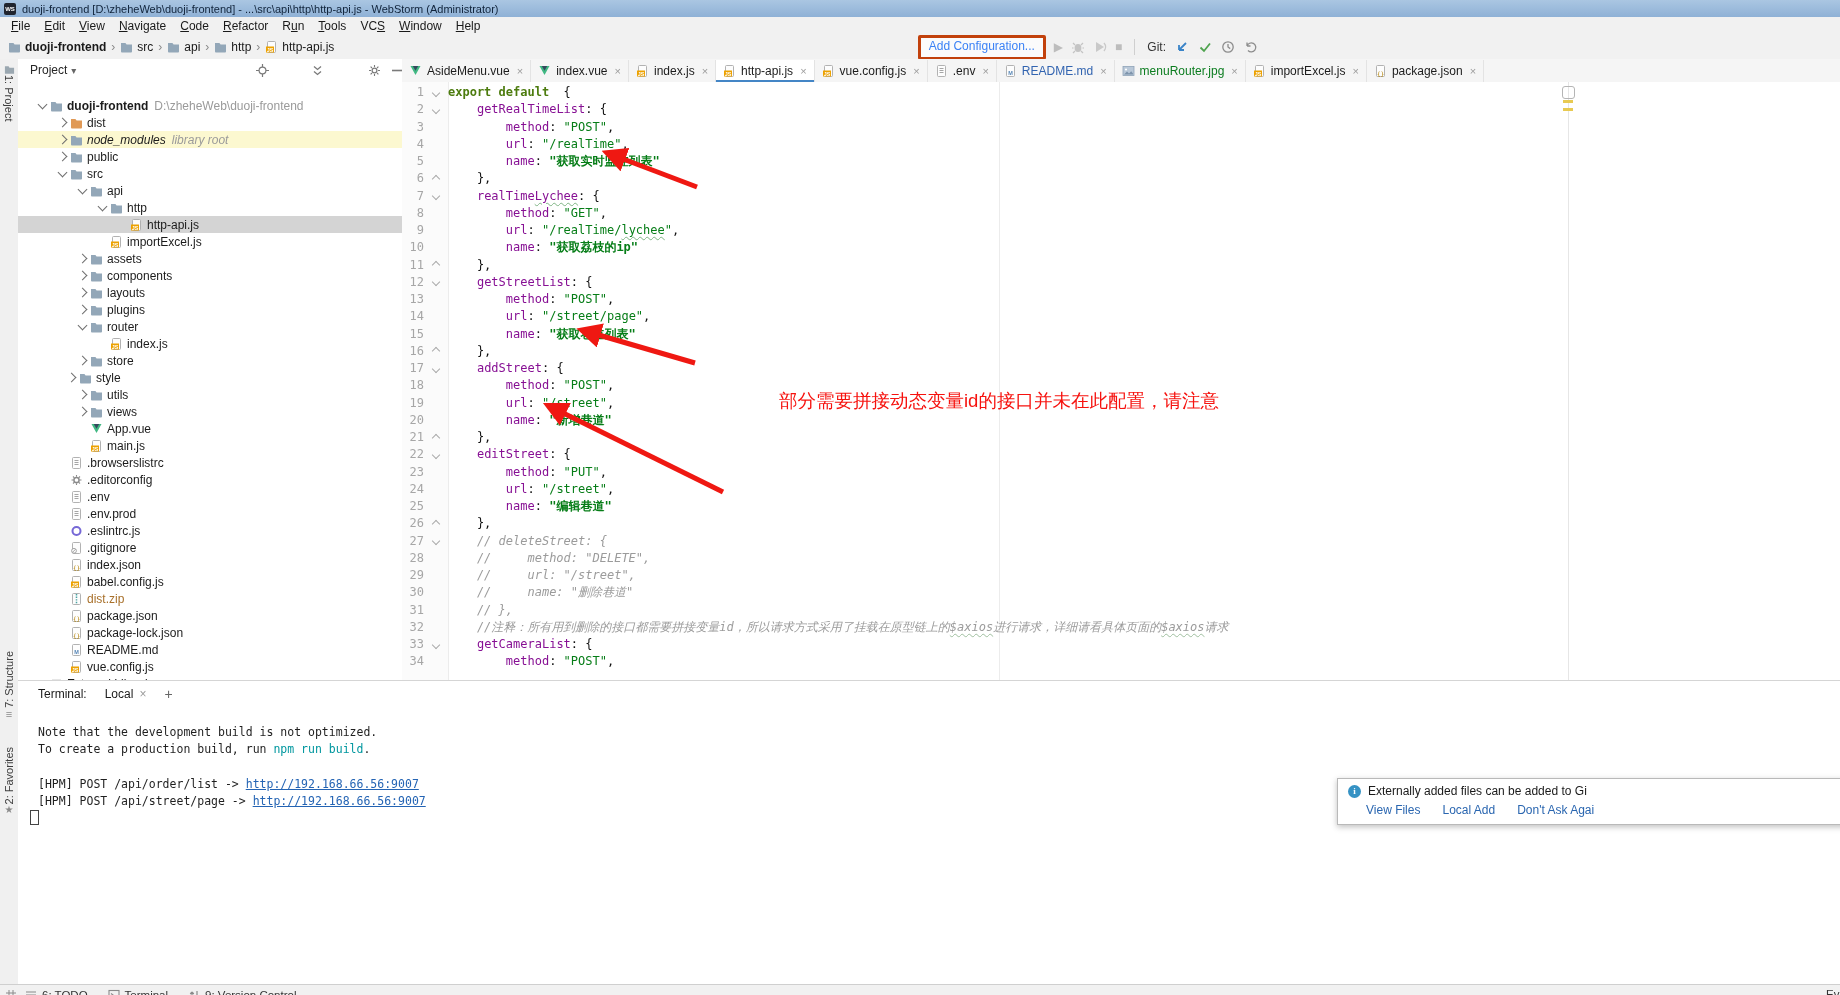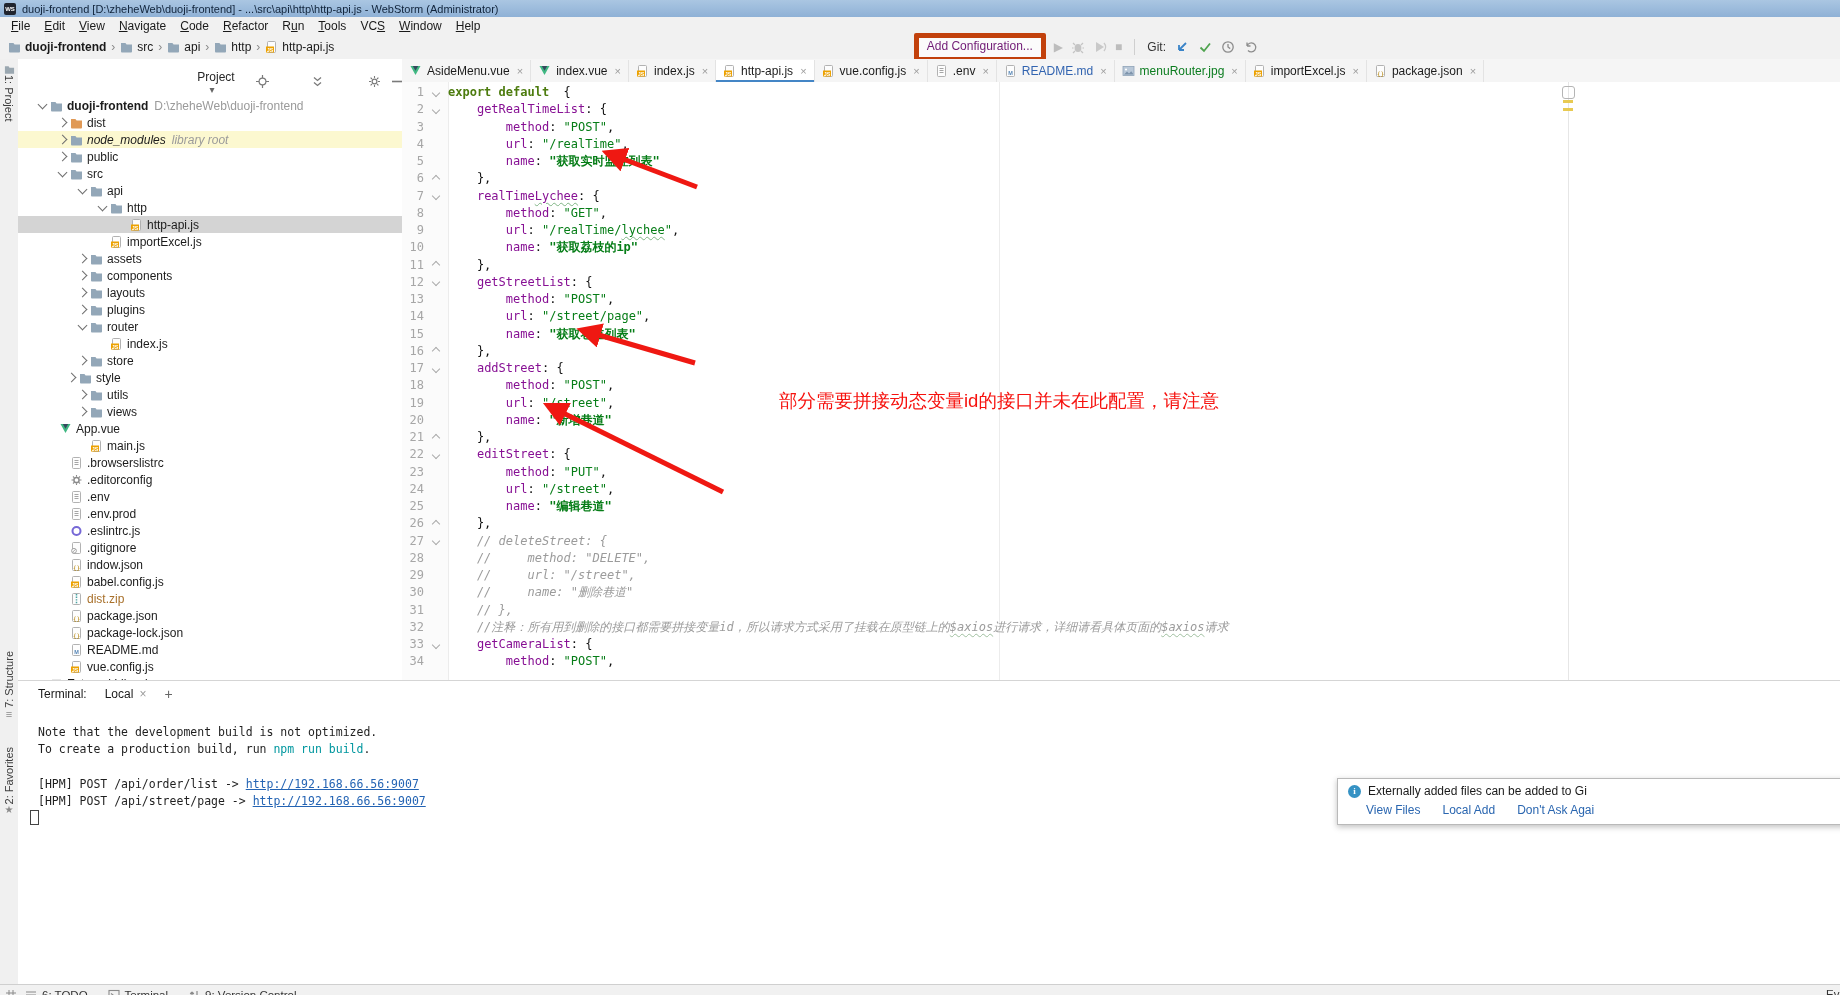--- a/index.html
+++ b/index.html
@@ -14,35 +14,35 @@
   
   #menubar{left:0;top:17px;width:1840px;height:18px;background:#f1f1f1;display:flex;align-items:center;padding-left:4px;}
   .menu-item{padding:0 7px;height:18px;line-height:18px;cursor:default;}
   
   #toolbar{left:0;top:35px;width:1840px;height:24px;background:#f1f1f1;border-bottom:1px solid #d5d5d5;}
   #crumbs{position:absolute;left:8px;top:0;height:24px;display:flex;align-items:center;gap:4px;}
   .crumb{display:flex;align-items:center;gap:4px;}
   .crumb-sep{color:#8a8a8a;padding:0 1px;}
   .crumb.bold .crumb-label{font-weight:bold;}
   #run-tools{position:absolute;right:582px;top:2px;height:20px;display:flex;align-items:center;gap:8px;}
-  #add-config{border:5px solid #c2410c;background:#fbfbfb;border-radius:2px;height:19px;line-height:17px;
-    padding:0 8px;color:#701a75;}
+  #add-config{border:3px solid #c2410c;background:#fbfbfb;border-radius:2px;height:19px;line-height:17px;
+    padding:0 8px;color:#3b82f6;}
   .tb-ico{color:#bdbdbd;font-size:12px;}
   .tb-div{width:1px;height:16px;background:#cfcfcf;margin:0 4px;}
   #git-cluster{display:flex;align-items:center;gap:9px;color:#333;}
   .gi{width:14px;height:14px;display:inline-block;}
   
   #left-stripe{left:0;top:59px;width:18px;height:936px;background:#f0f0f0;border-right:1px solid #d8d8d8;}
   .stripe-item{position:absolute;left:0;width:18px;display:flex;flex-direction:column;align-items:center;
     color:#3c3c3c;font-size:11px;}
   .stripe-text-down{writing-mode:vertical-rl;}
   .stripe-text-up{writing-mode:vertical-rl;transform:rotate(180deg);}
   
   #project-panel{left:18px;top:59px;width:384px;height:622px;background:#fff;border-right:1px solid #d0d0d0;}
-  #project-header{position:absolute;left:0;top:11px;width:100%;height:22px;display:flex;align-items:center;flex-direction:column;}
+  #project-header{position:absolute;left:0;top:0;width:100%;height:22px;display:flex;align-items:center;}
   #project-title{margin-left:12px;font-weight:normal;color:#262626;}
   #project-caret{color:#666;margin-left:4px;font-size:10px;}
   .ph-ico{position:absolute;top:5px;width:13px;height:13px;color:#7a7a7a;}
   #tree{position:absolute;left:0;top:38px;width:384px;}
   .trow{height:17px;display:flex;align-items:center;white-space:nowrap;}
   .trow.selected{background:#d4d4d4;}
   .trow.hl{background:#fcf8d0;}
   .tchev{width:6px;height:6px;border-right:1.4px solid #6e6e6e;border-bottom:1.4px solid #6e6e6e;
     display:inline-block;flex:none;}
   .tchev.down{transform:rotate(45deg);margin-top:-3px;}
@@ -472,21 +472,21 @@
           <span class="chevbox">
             <span class="tchev right"></span>
           </span>
           <span class="ticon">
             <svg width="13" height="12" viewBox="0 0 13 12">
               <path d="M1 2h4.4l1.2 1.4H12v7.1a.9.9 0 0 1-.9.9H1.9a.9.9 0 0 1-.9-.9z" fill="#93a7b8"></path>
             </svg>
           </span>
           <span class="tlabel">views</span>
         </div>
-        <div class="trow" style="padding-left: 26px;">
+        <div class="trow" style="padding-left: 57px;">
           <span class="chevbox"></span>
           <span class="ticon">
             <svg width="13" height="12" viewBox="0 0 13 12">
               <polygon points="1.5,1 6.5,10 11.5,1" fill="#41b883"></polygon>
               <polygon points="3.8,1 6.5,5.7 9.2,1" fill="#34495e"></polygon>
             </svg>
           </span>
           <span class="tlabel">App.vue</span>
         </div>
         <div class="trow" style="padding-left: 57px;">
@@ -561,21 +561,21 @@
           <span class="tlabel">.gitignore</span>
         </div>
         <div class="trow" style="padding-left: 37px;">
           <span class="chevbox"></span>
           <span class="ticon">
             <svg width="13" height="12" viewBox="0 0 13 12">
               <rect x="2.5" y="0.5" width="8" height="11" rx="1" fill="#fdfdfd" stroke="#a9a9a9" stroke-width="0.9"></rect>
               <text x="6.5" y="10.8" font-size="6" fill="#b38000" text-anchor="middle" font-family="monospace">{}</text>
             </svg>
           </span>
-          <span class="tlabel">indow.json</span>
+          <span class="tlabel">index.json</span>
         </div>
         <div class="trow" style="padding-left: 37px;">
           <span class="chevbox"></span>
           <span class="ticon">
             <svg width="13" height="12" viewBox="0 0 13 12">
               <rect x="2.5" y="0.5" width="8" height="11" rx="1" fill="#fdfdfd" stroke="#a9a9a9" stroke-width="0.9"></rect>
               <rect x="1" y="5.5" width="8" height="6" fill="#eda200"></rect>
               <text x="5" y="10.6" font-size="5.4" font-weight="bold" fill="#fff" text-anchor="middle" font-family="sans-serif">JS</text>
             </svg>
           </span>

